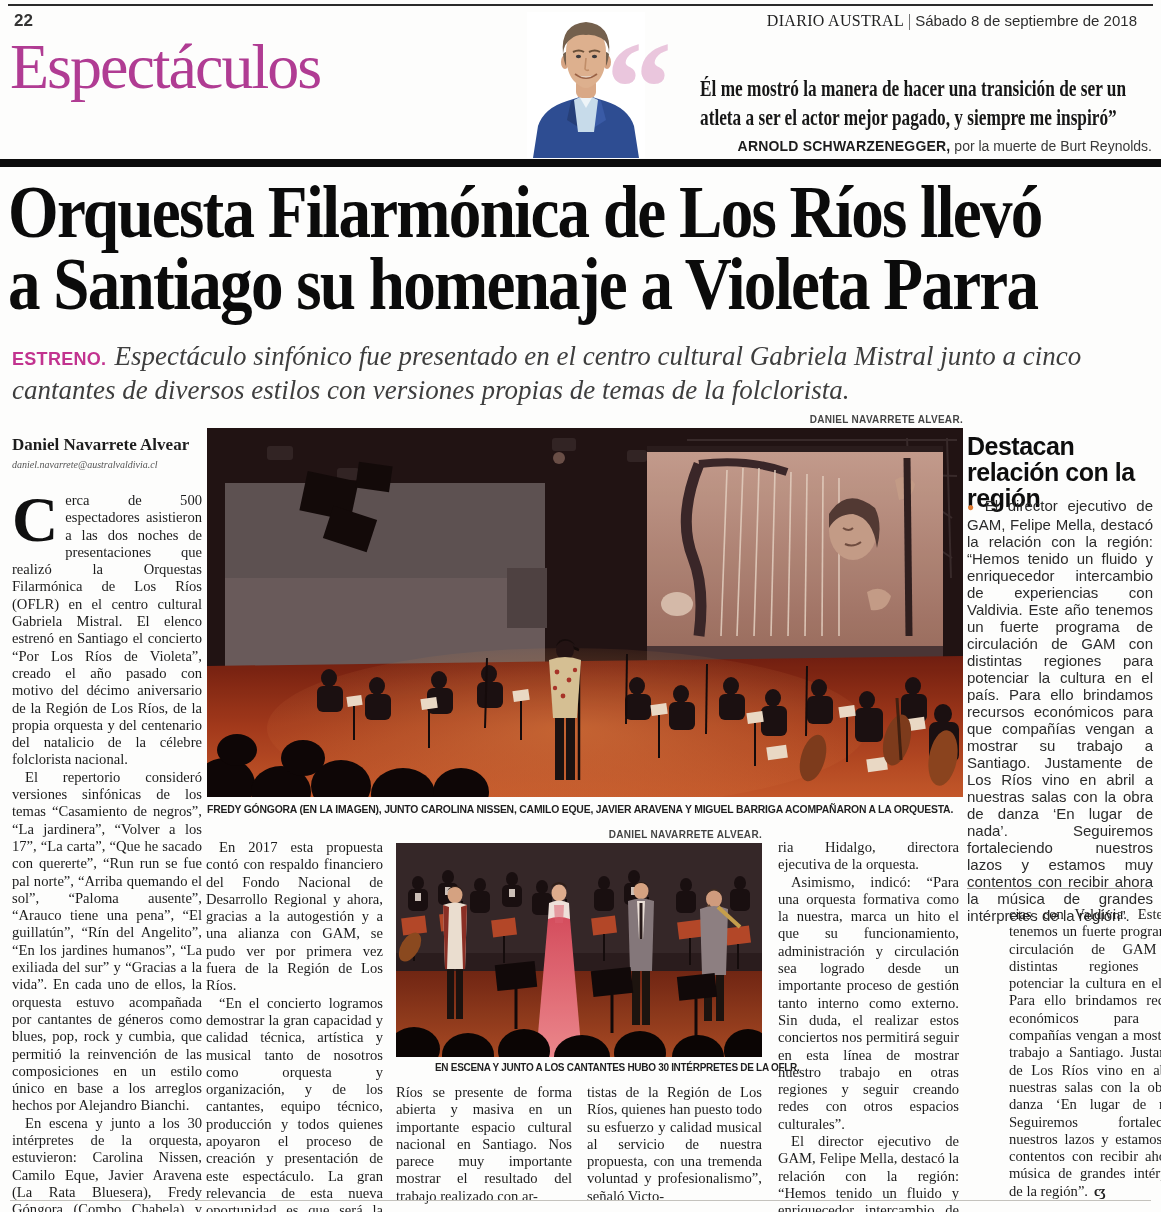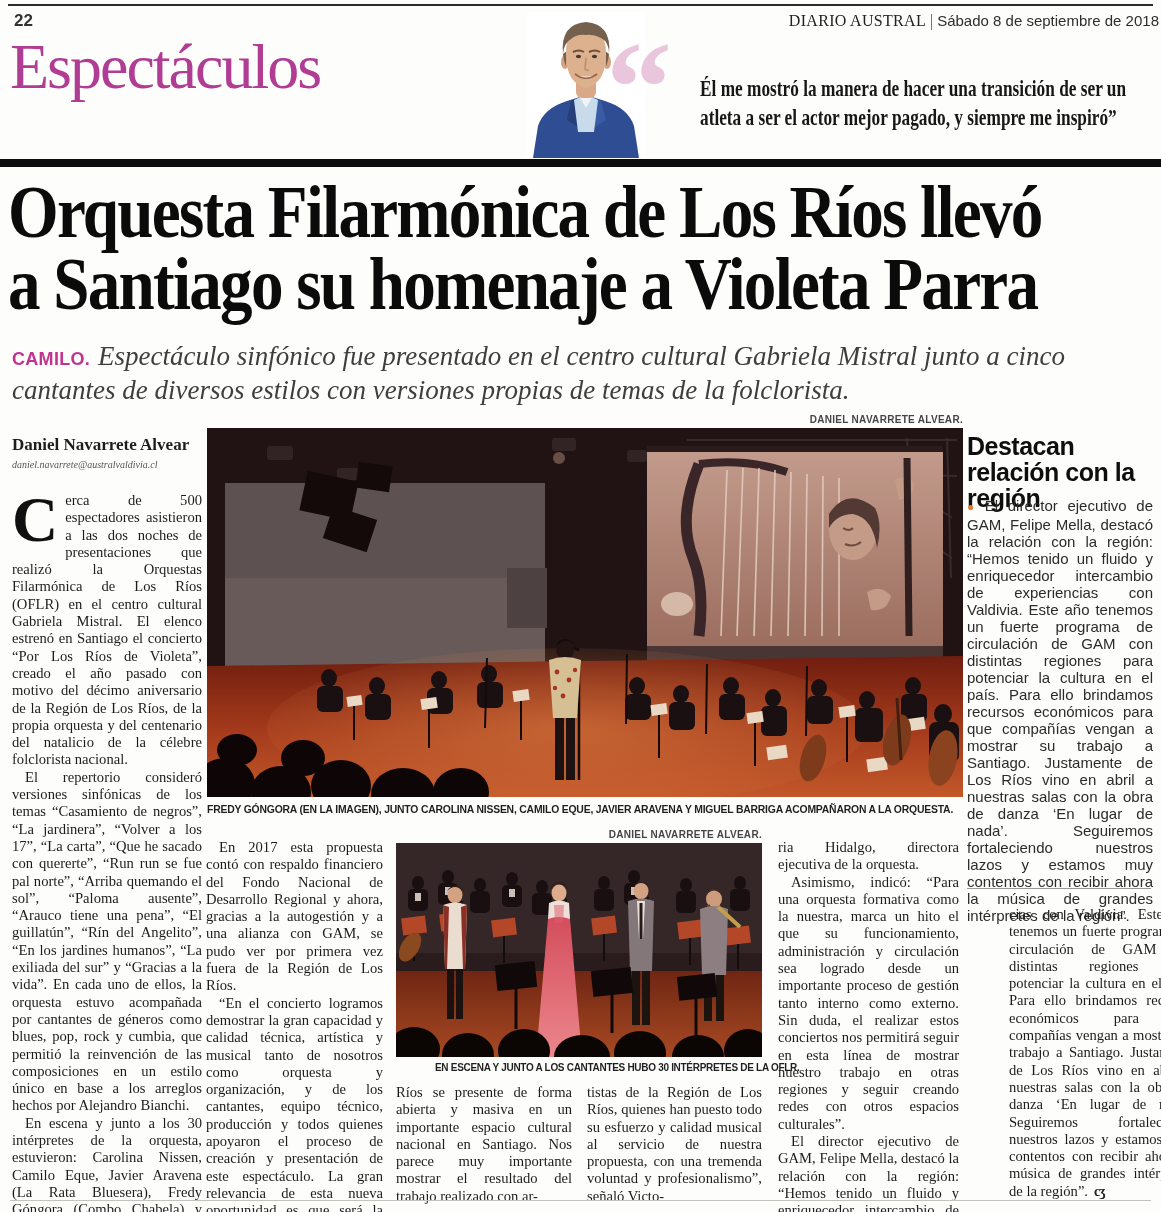--- a/index.html
+++ b/index.html
@@ -5,21 +5,21 @@
   html,body { margin:0; padding:0; background:#e9e7e2; }
   .page {
     position:relative; width:1161px; height:1212px; margin:0 auto;
     background:#fdfdfc; overflow:hidden;
     font-family:"Liberation Serif", serif; color:#1b1b1b;
   }
   .abs { position:absolute; }
 
   .top-rule { left:8px; top:4px; width:1145px; height:2px; background:#2b2b2b; }
   .page-num { left:14px; top:11px; font-family:"Liberation Sans",sans-serif; font-weight:bold; font-size:17px; color:#333; }
-  .masthead-box { right:2px; top:12px; font-size:16px; color:#222; text-align:right; }
+  .masthead-box { right:24px; top:12px; font-size:16px; color:#222; text-align:right; }
   .masthead-name { font-family:"Liberation Serif",serif; letter-spacing:0.3px; }
   .masthead-sep { color:#555; padding:0 4px; }
   .masthead-date { font-family:"Liberation Sans",sans-serif; font-size:15px; color:#2e2e2e; }
 
   .section-title { left:10px; top:30px; font-size:64px; font-weight:normal; color:#b03c93; letter-spacing:-2px; }
 
   .arnold { left:527px; top:12px; width:118px; height:146px; }
   .quote-glyph { left:606px; top:28px; font-size:132px; line-height:120px; font-weight:bold; color:#eac6dd; letter-spacing:-8px; }
   .pq-text { left:700px; top:74px; }
   .pq-line { display:block; white-space:nowrap; transform:scaleX(0.72); transform-origin:left top;
@@ -116,30 +116,33 @@
       <path d="M48,62 Q59,70 70,62" stroke="#9a6245" stroke-width="1.8" fill="none"></path>
       <path d="M51,63 Q59,68 67,63 Q59,66 51,63 Z" fill="#f3ede6"></path>
     </svg>
   </div>
 
   <div class="abs quote-glyph">“</div>
   <div class="abs pq-text">
     <span class="pq-line">Él me mostró la manera de hacer una transición de ser un</span>
     <span class="pq-line">atleta a ser el actor mejor pagado, y siempre me inspiró”</span>
   </div>
+  <div class="abs pq-attrib">
+    <span class="pq-author">ARNOLD SCHWARZENEGGER,</span><span> por la muerte de Burt Reynolds.</span>
+  </div>
 
   <div class="abs black-bar"></div>
 
   <div class="abs headline">
     <span class="hl-line">Orquesta Filarmónica de Los Ríos llevó</span>
     <span class="hl-line">a Santiago su homenaje a Violeta Parra</span>
   </div>
 
   <div class="abs subhead">
-    <span class="kicker">CAMILO.</span><span>Espectáculo sinfónico fue presentado en el centro cultural Gabriela Mistral junto a cinco cantantes de diversos estilos con versiones propias de temas de la folclorista.</span>
+    <span class="kicker">ESTRENO.</span><span>Espectáculo sinfónico fue presentado en el centro cultural Gabriela Mistral junto a cinco cantantes de diversos estilos con versiones propias de temas de la folclorista.</span>
   </div>
 
   <div class="abs byline">Daniel Navarrete Alvear</div>
   <div class="abs byline-email">daniel.navarrete@australvaldivia.cl</div>
 
   <div class="abs credit credit-main">DANIEL NAVARRETE ALVEAR.</div>
   <div class="abs photo-main">
     <svg width="756" height="369" viewBox="0 0 756 369">
       <defs>
         <linearGradient id="floorG" x1="0" y1="0" x2="0" y2="1">

